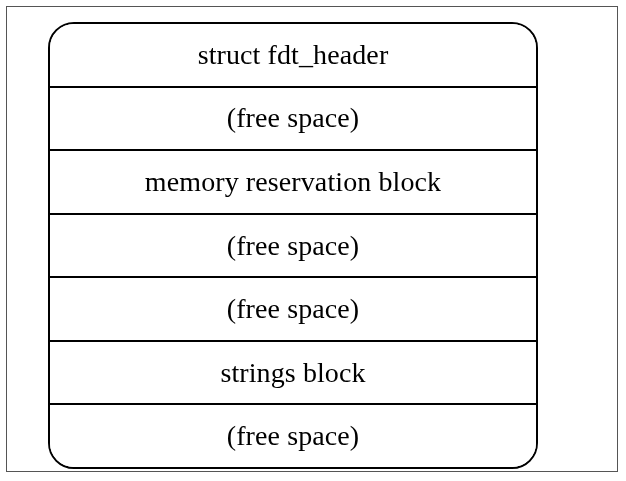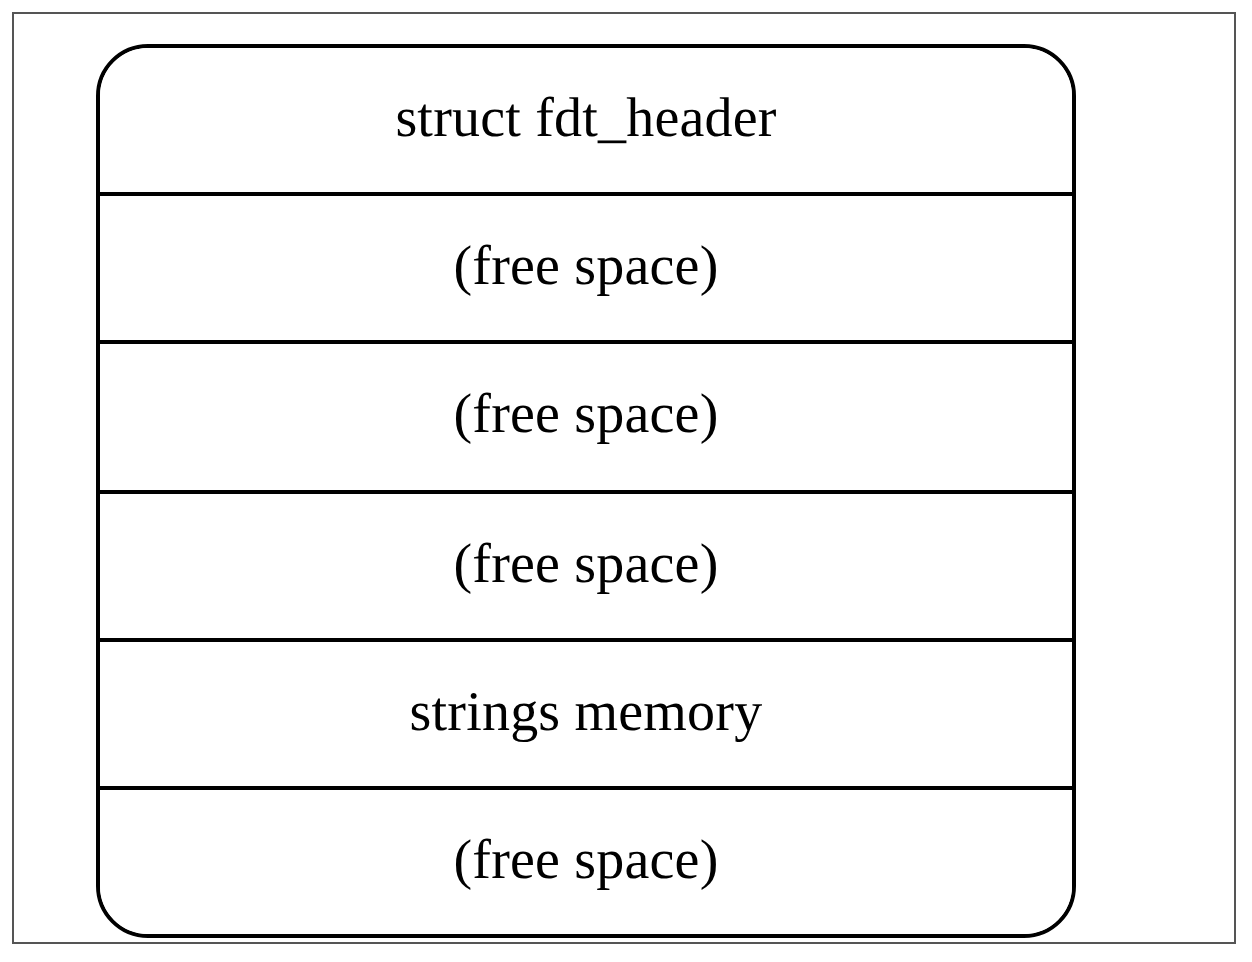--- a/index.html
+++ b/index.html
@@ -75,32 +75,35 @@
   <div id="fdt-layout-box">
 
     <div class="block-row">
       <span class="block-label">struct fdt_header</span>
     </div>
 
     <div class="block-row">
       <span class="block-label">(free space)</span>
     </div>
 
+    <div class="block-row">
+      <span class="block-label wide">memory reservation block</span>
+    </div>
 
     <div class="block-row">
       <span class="block-label">(free space)</span>
     </div>
 
 
     <div class="block-row">
       <span class="block-label">(free space)</span>
     </div>
 
     <div class="block-row">
-      <span class="block-label">strings memory</span>
+      <span class="block-label">strings block</span>
     </div>
 
     <div class="block-row">
       <span class="block-label">(free space)</span>
     </div>
 
   </div>
 </div>
 
 </body></html>

